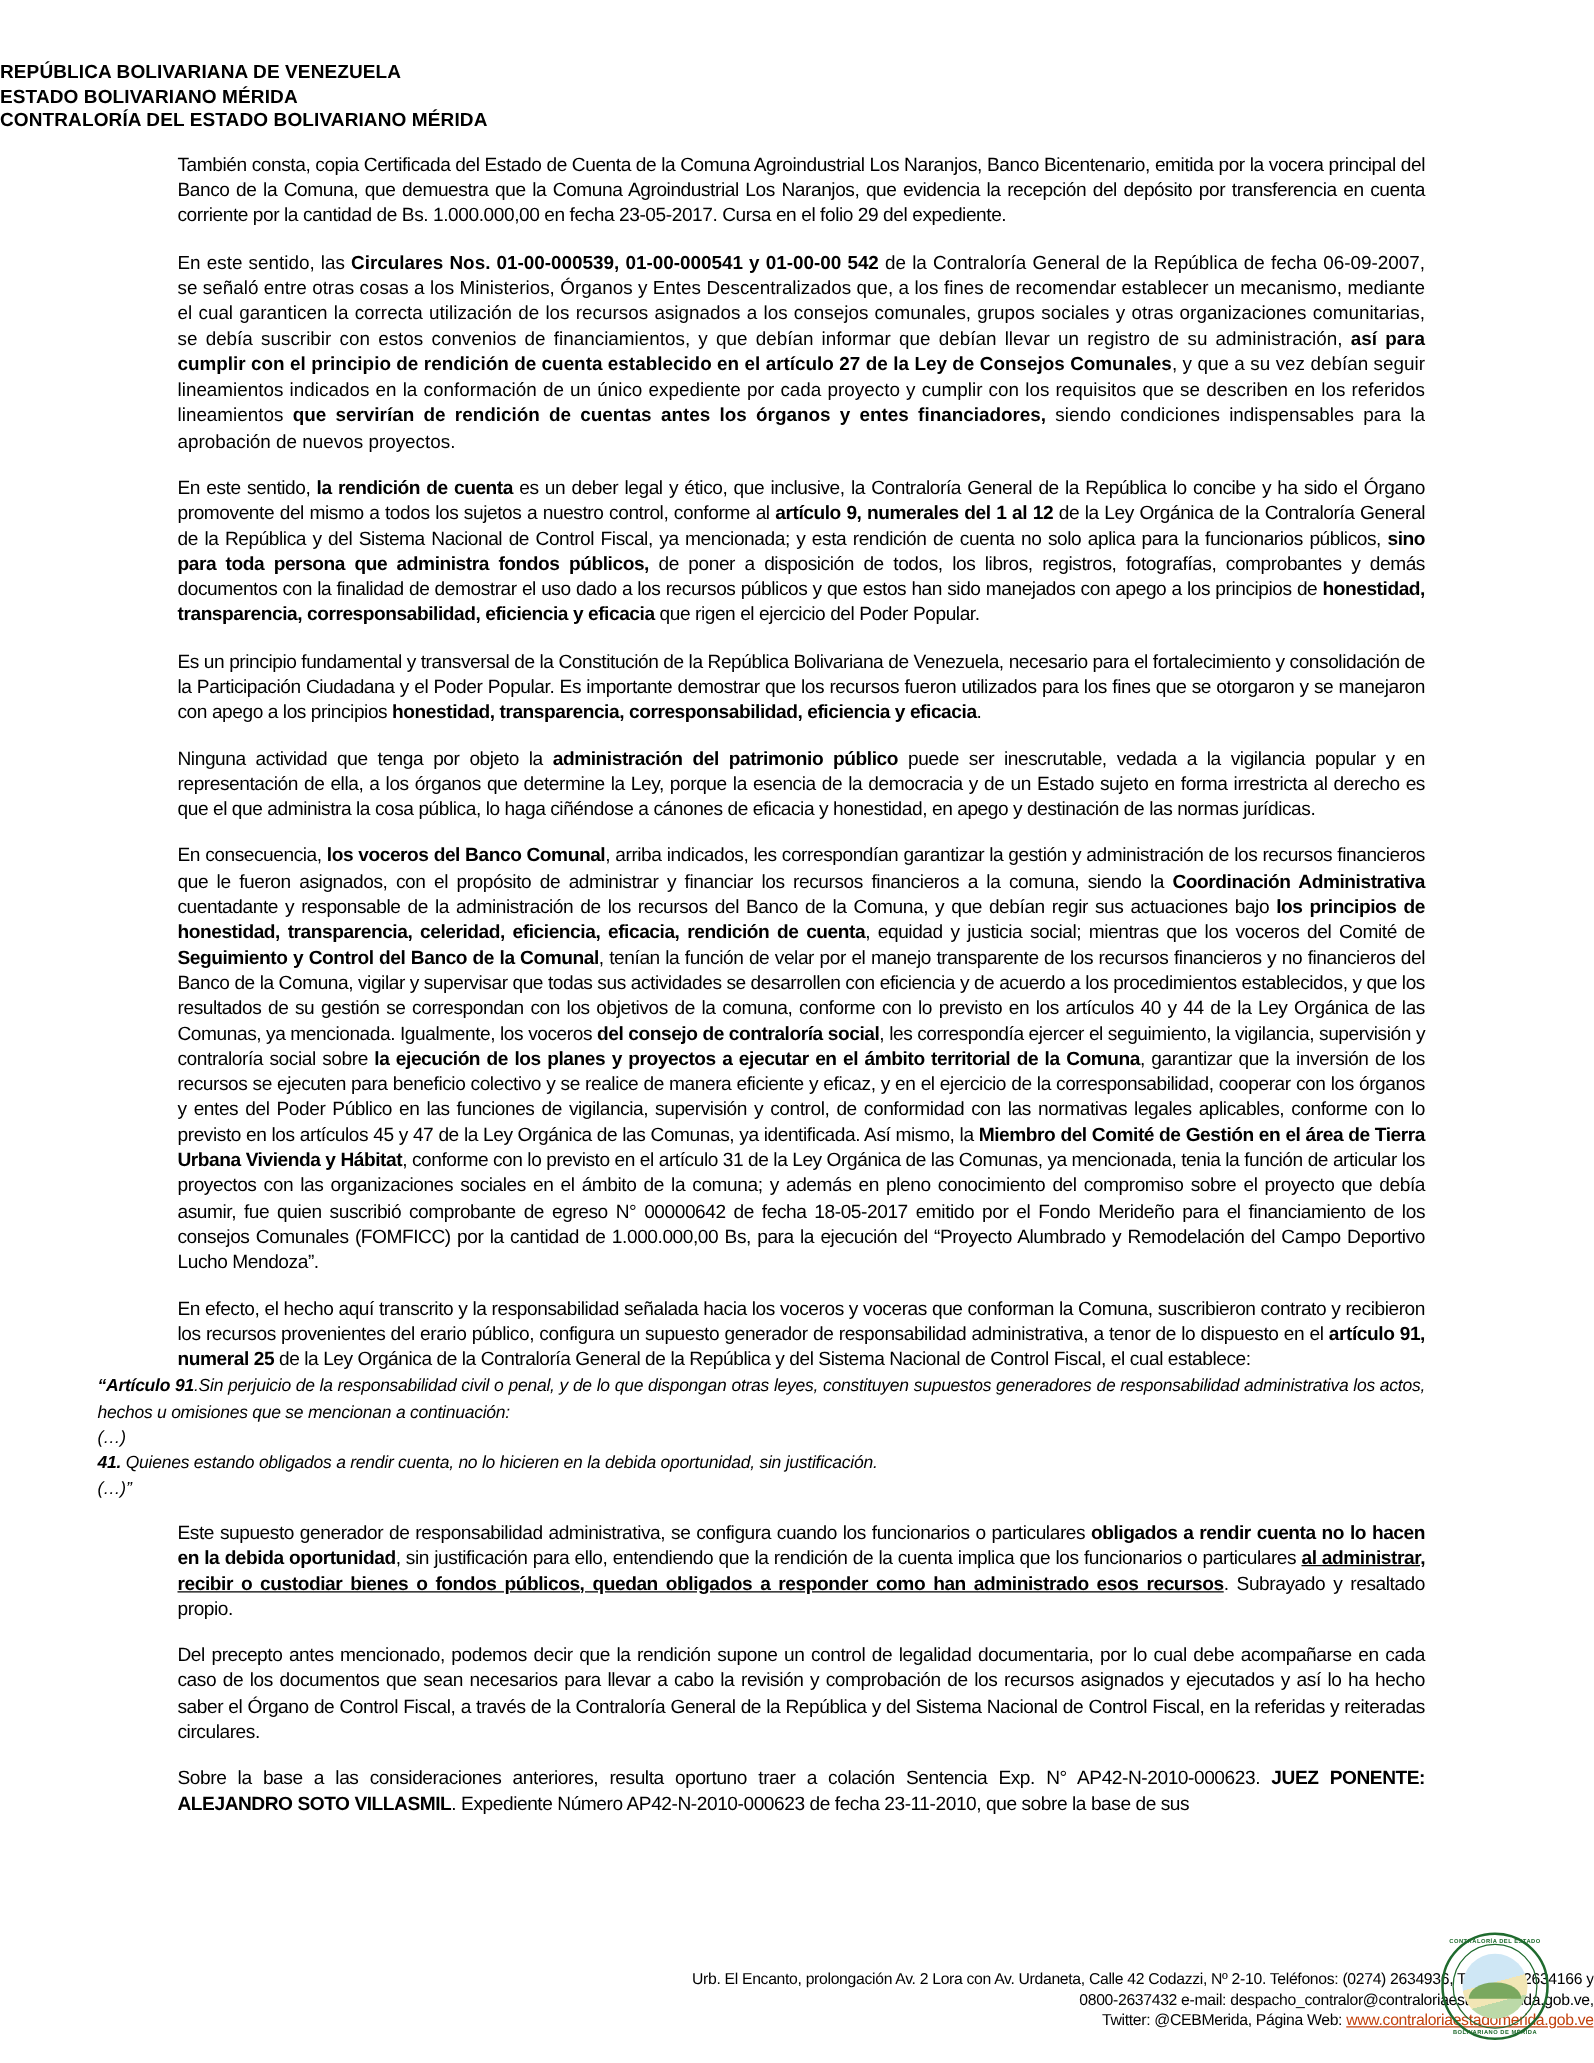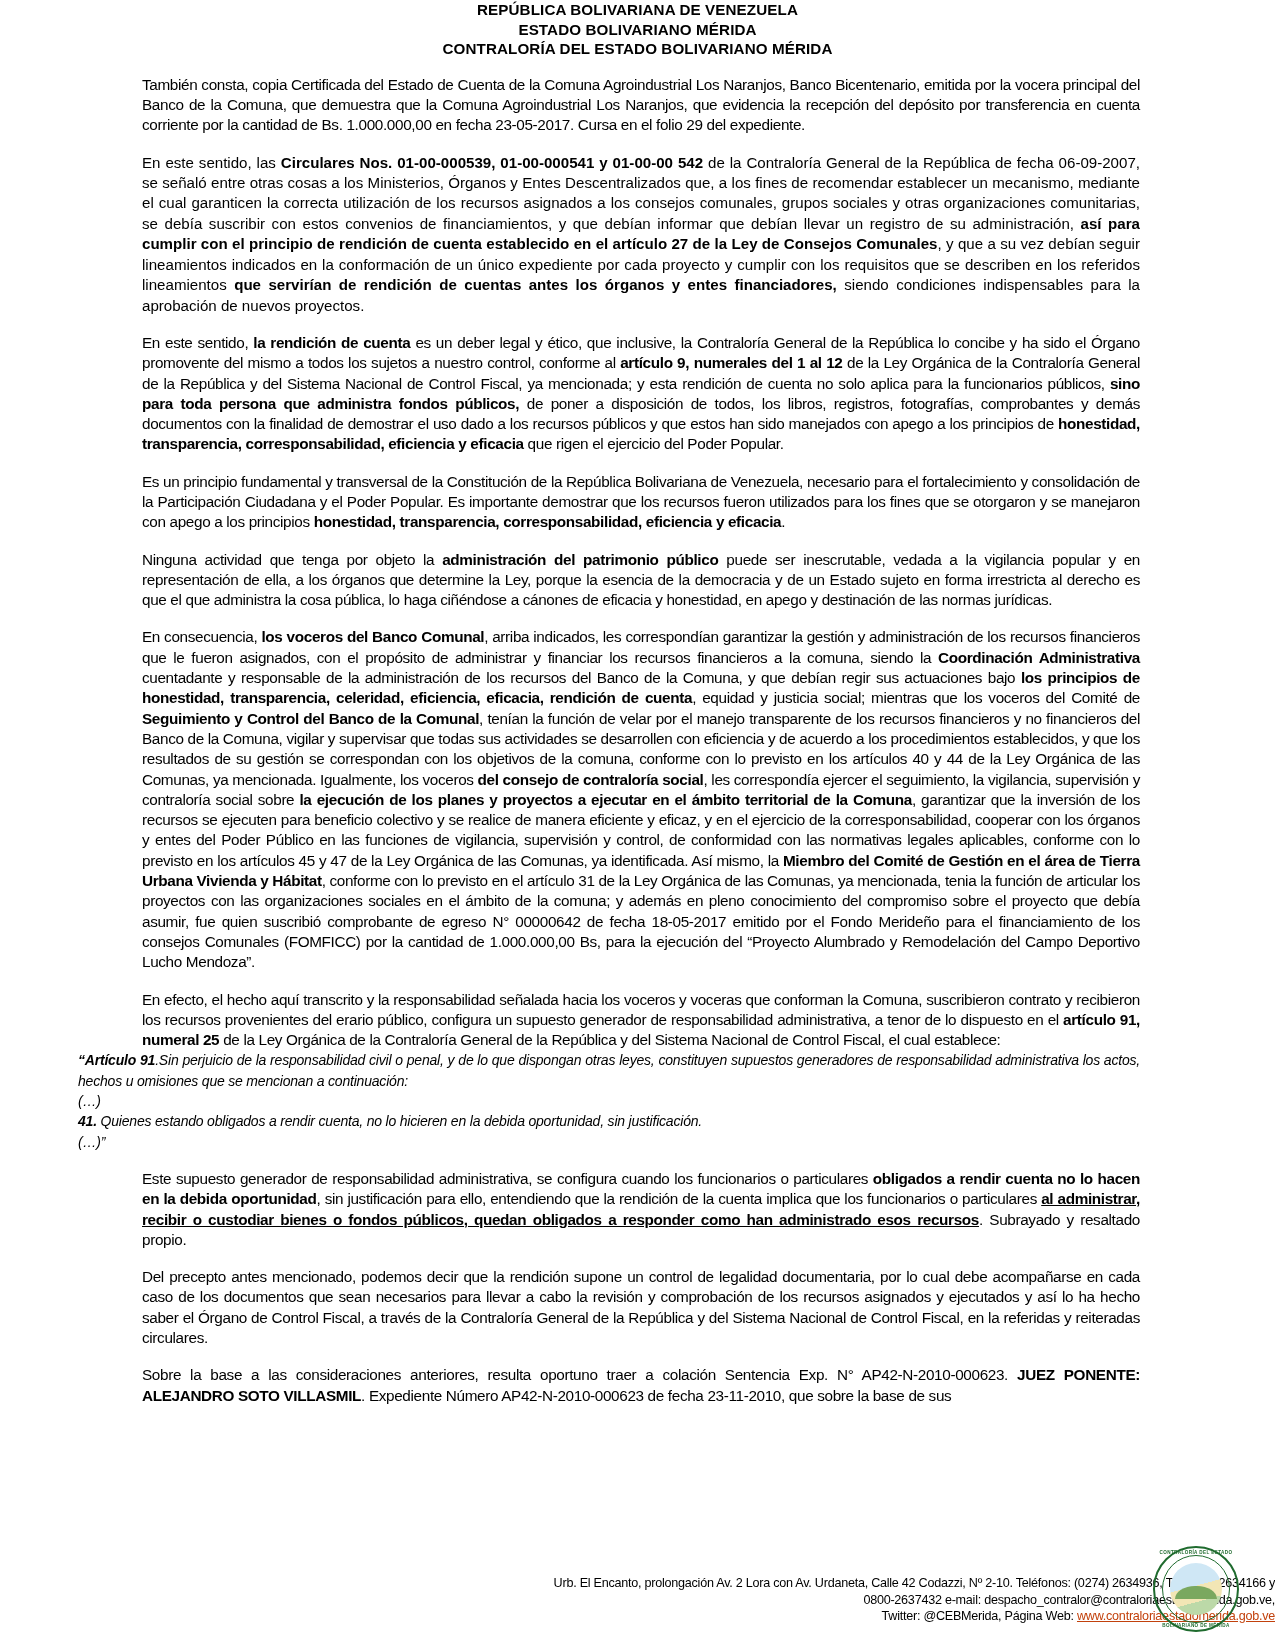--- a/index.html
+++ b/index.html
@@ -17,21 +17,22 @@
     width: 1275px;
     height: 1650px;
     margin: 0 auto;
     background: #ffffff;
     box-sizing: border-box;
     overflow: hidden;
   }
 
   
   .doc-header {
-    text-align: center;
+    padding-top: 48px;
+    text-align: left;
     font-weight: bold;
     font-size: 15.2px;
     line-height: 19.6px;
     letter-spacing: 0.1px;
   }
   .doc-header .hline { display: block; white-space: nowrap; }
 
   
   .doc-body {
     margin: 0 135px 0 142px;

